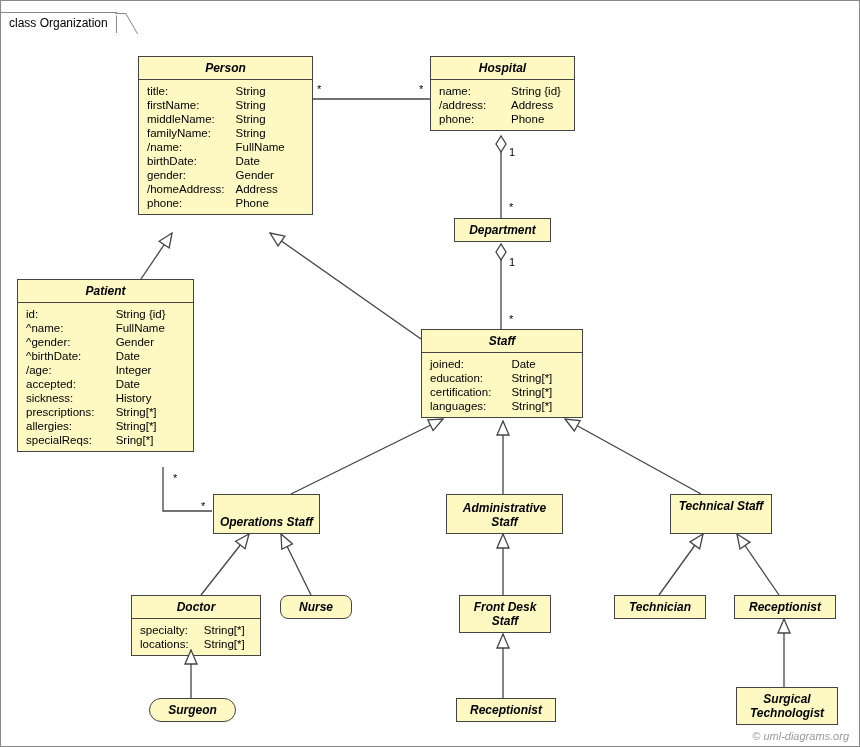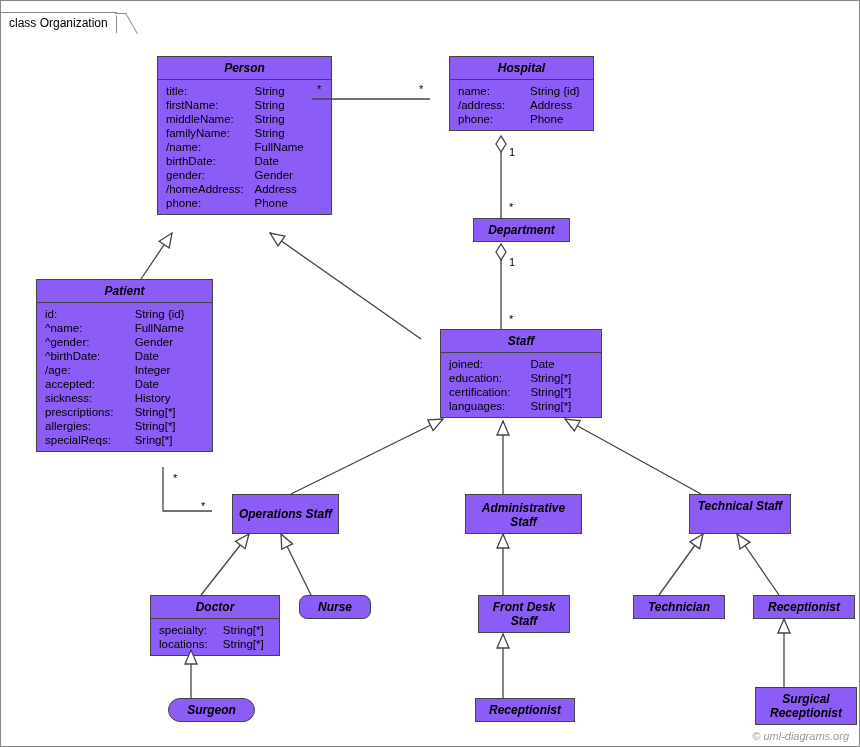--- a/index.html
+++ b/index.html
@@ -1,19 +1,19 @@
 <!DOCTYPE html>
 <html><head>
 <meta charset="utf-8">
 <style>
 body { margin:0; font-family: Helvetica, Arial, sans-serif; font-size:12px; color:#000; background:#fff; }
 .frame { position:relative; box-sizing:border-box; width:860px; height:747px; border:1px solid #888; }
 .frame-tab { position:absolute; left:-1px; top:-1px; padding:3px 8px; border:1px solid #888; border-bottom:none; background:#fff; font-size:12px;margin-top:12px; }
 .frame-tab:after { content:""; position:absolute; right:-10px; top:0; bottom:-1px; width:10px; background:#fff; border-top:1px solid #888; border-right:1px solid #888; transform:skewX(30deg); transform-origin:top left; }
-.box { position:absolute; border:1.5px solid #444; background:#8b5cf6;margin-left:19px; }
+.box { position:absolute; border:1.5px solid #444; background:#fef9c3; }
 .box .title { text-align:center; font-weight:bold; font-style:italic; padding:4px 2px; border-bottom:1.5px solid #444; }
 .box.simple .title { border-bottom:none; }
 .attrs { padding:4px 6px; }
 .attrs table { width:100%; border-collapse:collapse; }
 .attrs td { padding:1px 2px; white-space:nowrap; font-size:11.5px; }
 .attrs td:first-child { width:55%; }
 .svg-layer { position:absolute; left:0; top:0; width:860px; height:747px; pointer-events:none; }
 .mult { position:absolute; font-size:11px; }
 .copyright { position:absolute; right:10px; bottom:4px; font-size:11px; color:#999; font-style:italic; }
 </style>
@@ -164,21 +164,21 @@
             </tr>
       <tr>
               <td>languages:</td>
               <td>String[*]</td>
             </tr>
     </tbody>
         </table>
       </div>
   </div>
 
-  <div class="box simple" style="left:212px; top:493px; width:105px; height:38px; display:flex; align-items:center;">
+  <div class="box simple" style="left:212px; top:493px; width:105px; height:38px; display:flex; align-items:flex-end;">
     <div class="title" style="width:100%">Operations Staff</div>
   </div>
   <div class="box simple" style="left:445px; top:493px; width:115px; height:38px; display:flex; align-items:flex-end;">
     <div class="title" style="width:100%">Administrative Staff</div>
   </div>
   <div class="box simple" style="left:669px; top:493px; width:100px; height:38px; display:flex; align-items:flex-start;">
     <div class="title" style="width:100%">Technical Staff</div>
   </div>
 
   <div class="box" style="left:130px; top:594px; width:128px;">
@@ -211,21 +211,21 @@
     <div class="title">Receptionist</div>
   </div>
 
   <div class="box simple" style="left:148px; top:697px; width:85px;border-radius:12px;">
     <div class="title">Surgeon</div>
   </div>
   <div class="box simple" style="left:455px; top:697px; width:98px;">
     <div class="title">Receptionist</div>
   </div>
   <div class="box simple" style="left:735px; top:686px; width:100px; height:36px; display:flex; align-items:center;">
-    <div class="title" style="width:100%">Surgical Receptionist</div>
+    <div class="title" style="width:100%">Surgical Technologist</div>
   </div>
 
   <span class="mult" style="left:316px; top:82px;">*</span>
   <span class="mult" style="left:418px; top:82px;">*</span>
   <span class="mult" style="left:508px; top:145px;">1</span>
   <span class="mult" style="left:508px; top:200px;">*</span>
   <span class="mult" style="left:508px; top:255px;">1</span>
   <span class="mult" style="left:508px; top:312px;">*</span>
   <span class="mult" style="left:172px; top:471px;">*</span>
   <span class="mult" style="left:200px; top:499px;">*</span>

